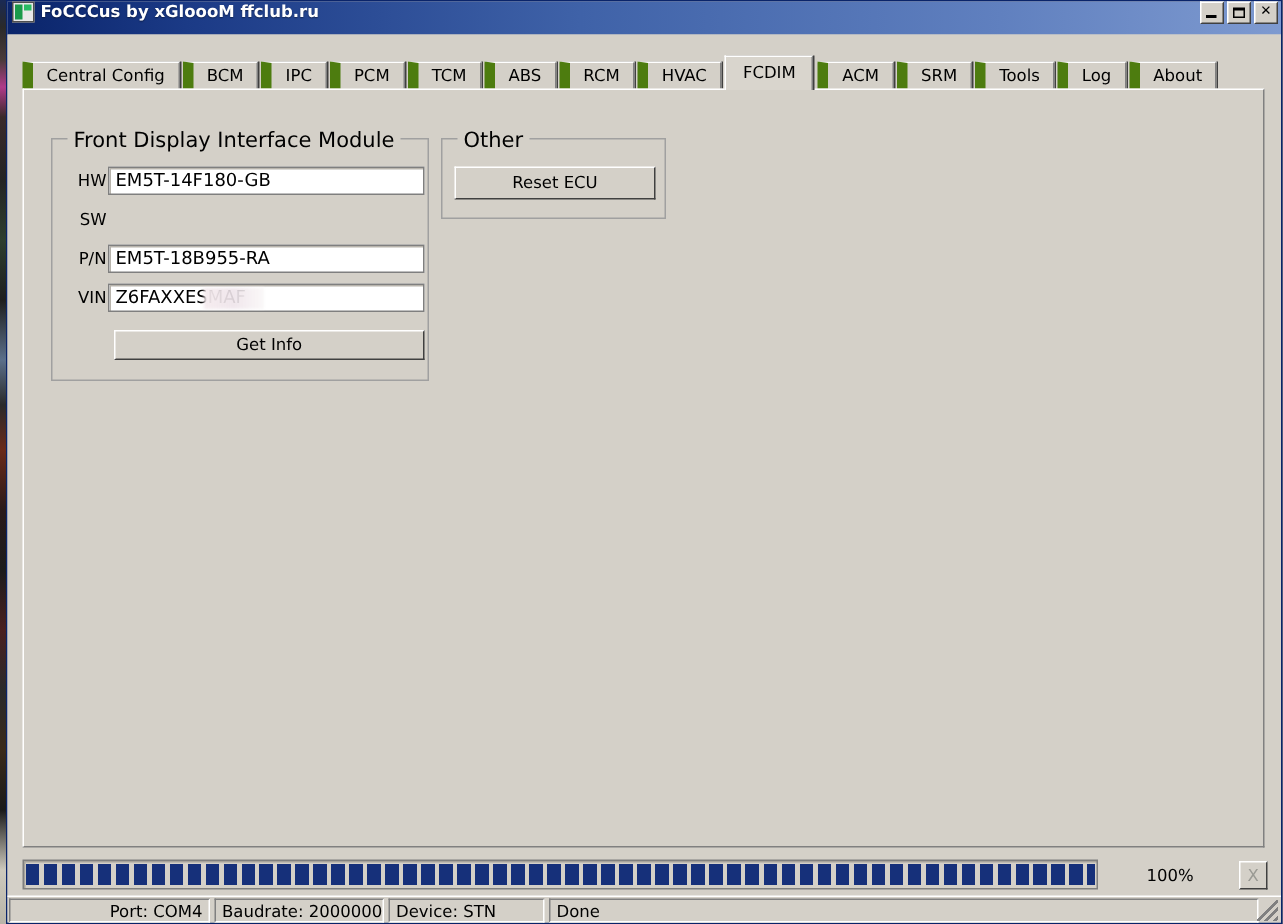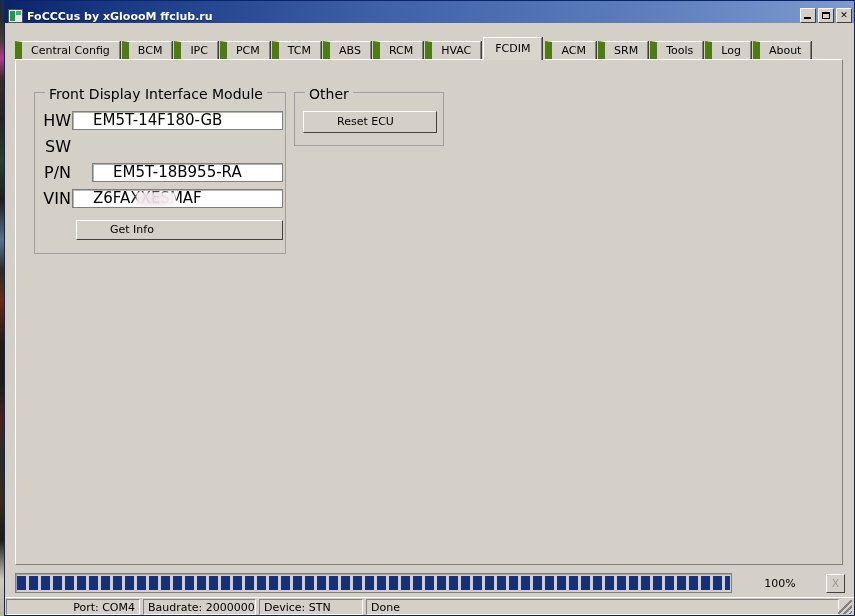--- a/index.html
+++ b/index.html
@@ -39,21 +39,21 @@
     background: #d4d0c8;
     border: 1px solid #0a246a;
     box-sizing: border-box;
   }
 
   
   #title-bar {
     height: 22px;
     background: linear-gradient(to right, #0a246a 0%, #1b3a86 14%, #3f62a8 45%, #6080bf 78%, #7e9ad0 100%);
     display: flex;
-    align-items: flex-end;
+    align-items: flex-start;
     padding: 0 2px 0 3px;
     box-sizing: border-box;
   }
   #title-icon {
     width: 15px; height: 14px;
     background: #e8e8e8;
     border: 1px solid #4f4f4f;
     position: relative;
     box-sizing: border-box;
     margin-right: 4px;
@@ -198,39 +198,39 @@
     left: 4px;
     width: 244px;
     height: 20px;
     display: flex;
     align-items: center;
   }
   .row-label {
     width: 33px;
     text-align: right;
     padding-right: 1px;
-    font-size: 16px;
+    font-size: 11px;
     color: #000;
     box-sizing: border-box;
     white-space: nowrap;
   }
   .textbox {
     flex: 1 1 auto;
     height: 19px;
     background: #ffffff;
     border-top: 1px solid #808080;
     border-left: 1px solid #808080;
     border-right: 1px solid #ffffff;
     border-bottom: 1px solid #ffffff;
     outline: 1px solid #404040;
     outline-offset: -2px;
     box-sizing: border-box;
-    font-size: 15px;
+    font-size: 12px;
     line-height: 17px;
-    padding: 0 20px;
+    padding: 0 4px;
     color: #000;
     position: relative;
     overflow: hidden;
     white-space: nowrap;
   }
   
   .textbox {
     border: 1px solid #7f7f7f;
     outline: none;
     box-shadow: inset 1px 1px 0 #b8b4ac;
@@ -246,23 +246,22 @@
 
   .button {
     background: #d4d0c8;
     border-top: 1px solid #ffffff;
     border-left: 1px solid #ffffff;
     border-right: 1px solid #404040;
     border-bottom: 1px solid #404040;
     box-sizing: border-box;
     font-size: 11px;
     color: #000;
-    text-align: left;
-    position: absolute;
-    padding-left: 33px;
+    text-align: center;
+    position: absolute;
   }
   #btn-getinfo {
     left: 41px; top: 127px;
     width: 207px; height: 20px;
     line-height: 18px;
   }
   #btn-reset-ecu {
     left: 8px; top: 18px;
     width: 134px; height: 22px;
     line-height: 20px;
@@ -405,21 +404,21 @@
 
         <div class="form-row" style="top:17px;">
           <div class="row-label">HW</div>
           <div class="textbox">EM5T-14F180-GB</div>
         </div>
 
         <div class="form-row" style="top:43px;">
           <div class="row-label">SW</div>
         </div>
 
-        <div class="form-row" style="top:69px;gap:20px;">
+        <div class="form-row" style="top:69px;">
           <div class="row-label">P/N</div>
           <div class="textbox">EM5T-18B955-RA</div>
         </div>
 
         <div class="form-row" style="top:95px;">
           <div class="row-label">VIN</div>
           <div class="textbox">
             <span>Z6FAXXESMAF</span>
             <span class="redaction"></span>
           </div>

